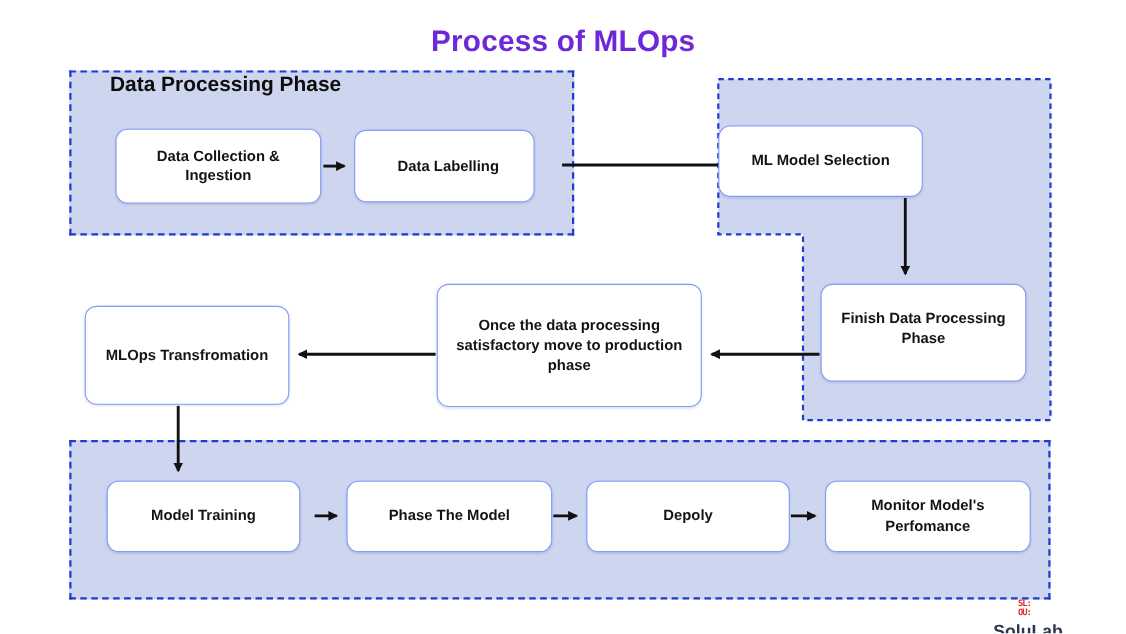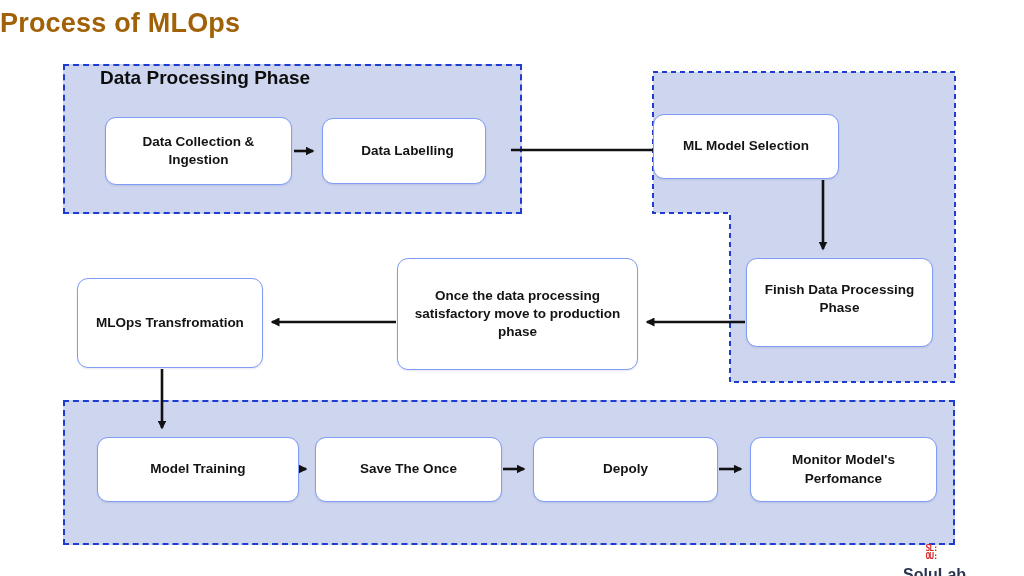--- a/index.html
+++ b/index.html
@@ -6,25 +6,26 @@
   .canvas {
     position: relative;
     width: 1024px;
     height: 576px;
     background: #ffffff;
     font-family: "Liberation Sans", sans-serif;
     overflow: hidden;
   }
   .page-title {
     position: absolute;
-    left: 0; right: 0; top: 8px;
+    left: 0; right: 0; top: 22px;
+    text-align: center;
     font-size: 27px;
     font-weight: 800;
     letter-spacing: 0.2px;
-    color: #a16207;
+    color: #6d28d9;
   }
   .region {
     position: absolute;
     box-sizing: border-box;
     background: #cdd5ef;
     border: 2px dashed #1f3cd1;
     z-index: 1;
   }
   .region-label {
     position: absolute;
@@ -119,22 +120,22 @@
   </svg>
 
   <div class="region-label" style="left:100px; top:67px;">Data Processing Phase</div>
 
   <div class="node" style="left:105px; top:117px; width:187px; height:68px;">Data Collection &amp; Ingestion</div>
   <div class="node" style="left:322px; top:118px; width:164px; height:66px;padding-left:21px;">Data Labelling</div>
   <div class="node" style="left:653px; top:114px; width:186px; height:65px;">ML Model Selection</div>
   <div class="node" style="left:746px; top:258px; width:187px; height:89px; align-items:flex-start; padding-top:22px;">Finish Data Processing Phase</div>
   <div class="node" style="left:397px; top:258px; width:241px; height:112px;">Once the data processing satisfactory move to production phase</div>
   <div class="node" style="left:77px; top:278px; width:186px; height:90px;">MLOps Transfromation</div>
-  <div class="node" style="left:97px; top:437px; width:202px; height:65px;">Model Training</div>
-  <div class="node" style="left:315px; top:437px; width:187px; height:65px;">Save The Once</div>
+  <div class="node" style="left:97px; top:437px; width:176px; height:65px;">Model Training</div>
+  <div class="node" style="left:315px; top:437px; width:187px; height:65px;">Phase The Model</div>
   <div class="node" style="left:533px; top:437px; width:185px; height:65px;">Depoly</div>
   <div class="node" style="left:750px; top:437px; width:187px; height:65px;">Monitor Model's Perfomance</div>
 
   <div class="logo">
     <div class="logo-mark">
       <span class="r">SL:</span>
       <span class="r">OU:</span>
     </div>
     <div class="logo-text">SoluLab</div>
   </div>

